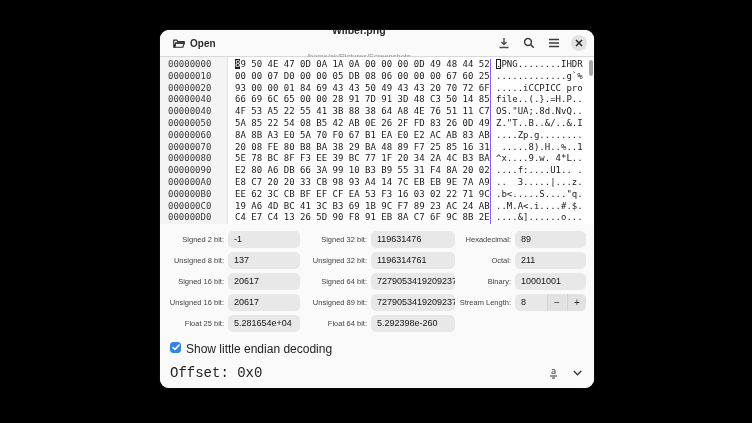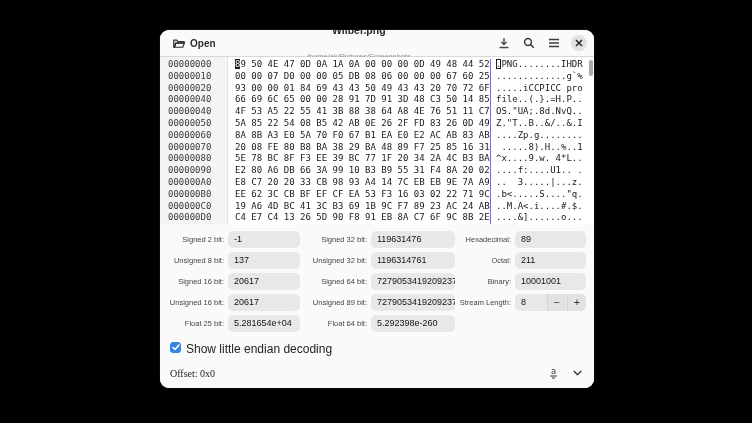--- a/index.html
+++ b/index.html
@@ -61,21 +61,21 @@
   .checks { flex:0 0 22px; display:flex; align-items:center; gap:14px; padding:0 10px;
             background:#fafafa; }
   .check { display:flex; align-items:flex-start; gap:5px; font-size:12px; color:#232323; cursor:pointer; }
   .box { width:11px; height:11px; border-radius:3px; background:#fdfdfd;
          border:1px solid #bfbfbf; display:flex; align-items:center; justify-content:center; }
   .box.on { background:#3584e4; border-color:#3584e4; }
 
   
   .statusbar { flex:1; display:flex; align-items:center; padding:0 10px 2px 10px;
                background:#fafafa; }
-  .offset-txt { font-family:Liberation Serif, serif; font-size:10px; color:#222; }
+  .offset-txt { font-family:Liberation Mono, monospace; font-size:14px; color:#222; }
   .status-actions { margin-left:auto; display:flex; align-items:center; gap:10px; }
 </style>
 </head>
 <body>
 
 <div class="stage">
   <div class="window">
 
     <div class="headerbar">
       <button class="open-btn">

